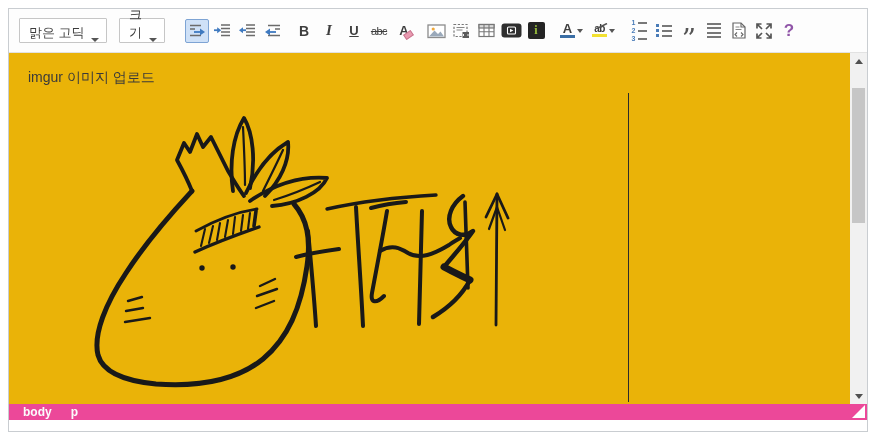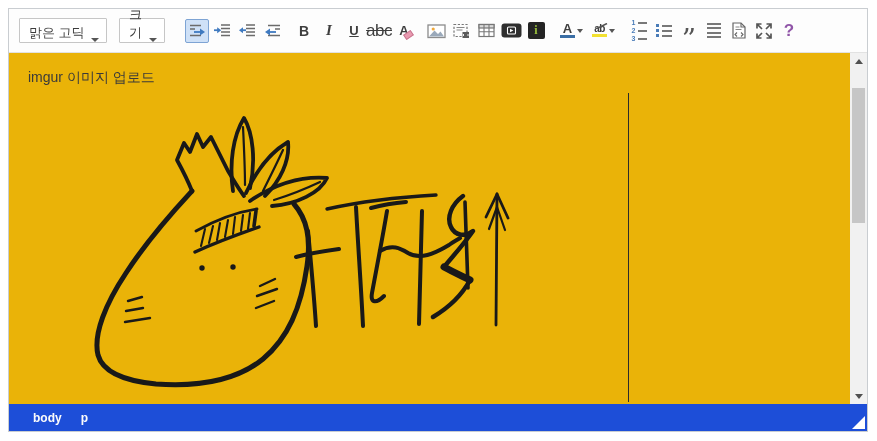--- a/index.html
+++ b/index.html
@@ -25,21 +25,21 @@
         border-radius:2px; display:flex; align-items:center; justify-content:center;
         color:#3e3e3e; position:relative; }
   .tb.active { background:#cfe1f7; border-color:#7ea4d4; }
   .tb.wide { width:31px; }
   .tb .mini-arr { width:0; height:0; border-left:3.5px solid transparent;
         border-right:3.5px solid transparent; border-top:4px solid #555; margin-left:2px; }
 
   .g-bold { font-weight:bold; font-size:14px; }
   .g-italic { font-family:"Liberation Serif",serif; font-style:italic; font-weight:bold; font-size:15px; }
   .g-under { font-size:13px; text-decoration:underline; font-weight:bold;}
-  .g-strike { font-size:17px; text-decoration:line-through; letter-spacing:-0.5px; }
+  .g-strike { font-size:11px; text-decoration:line-through; letter-spacing:-0.5px; }
   .g-quote { font-family:"DejaVu Serif",serif; font-size:28px; line-height:0;
              position:relative; top:9px; color:#555; }
   .g-help { font-size:17px; font-weight:bold; color:#9055a8; }
 
   .stack { display:flex; flex-direction:column; justify-content:center; }
   .olrow { display:flex; align-items:center; margin:1px 0; }
   .olnum { font-size:7px; line-height:6px; color:#4a7cb8; width:6px; font-weight:bold;}
   .olbar { width:9px; height:2px; background:#787878; }
   .uldot { width:3px; height:3px; background:#4a7cb8; margin-right:3px; }
   .jrow  { width:14px; height:2px; background:#787878; margin:1.2px 0; }
@@ -63,22 +63,22 @@
   
   .sb { position:absolute; right:0; top:0; width:17px; height:351px; background:#f1f1f1; }
   .sb-btn { position:absolute; left:0; width:17px; height:16px; display:flex;
             align-items:center; justify-content:center; }
   .sb-up { top:0; } .sb-down { bottom:0; }
   .tri-up { width:0;height:0;border-left:4px solid transparent;border-right:4px solid transparent;border-bottom:5px solid #505050;}
   .tri-down { width:0;height:0;border-left:4px solid transparent;border-right:4px solid transparent;border-top:5px solid #505050;}
   .sb-thumb { position:absolute; left:2px; top:35px; width:13px; height:135px; background:#c6c6c6; }
 
   
-  .statusbar { position:relative; height:27px; background:#1d4ed8; display:flex;
-               align-items:center; padding-left:24px; }
+  .statusbar { position:relative; height:16px; background:#ec4899; display:flex;
+               align-items:center; padding-left:14px; }
   .crumb { color:#fbfbfb; font-weight:bold; font-size:12px; margin-right:19px; }
   .grip { position:absolute; right:2px; bottom:2px; width:0; height:0;
           border-left:13px solid transparent; border-bottom:13px solid #fff; }
 
   svg.ic { display:block; }
 </style>
 </head>
 <body>
 
 <div class="editor">

